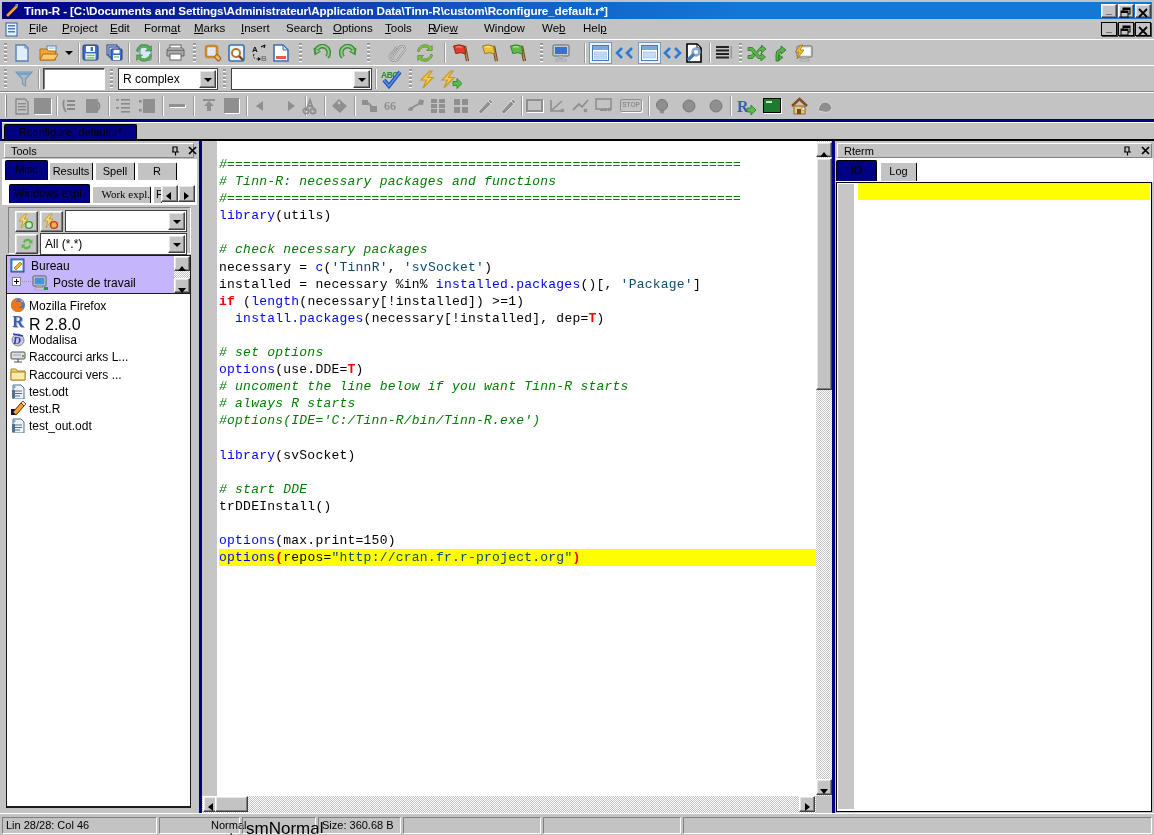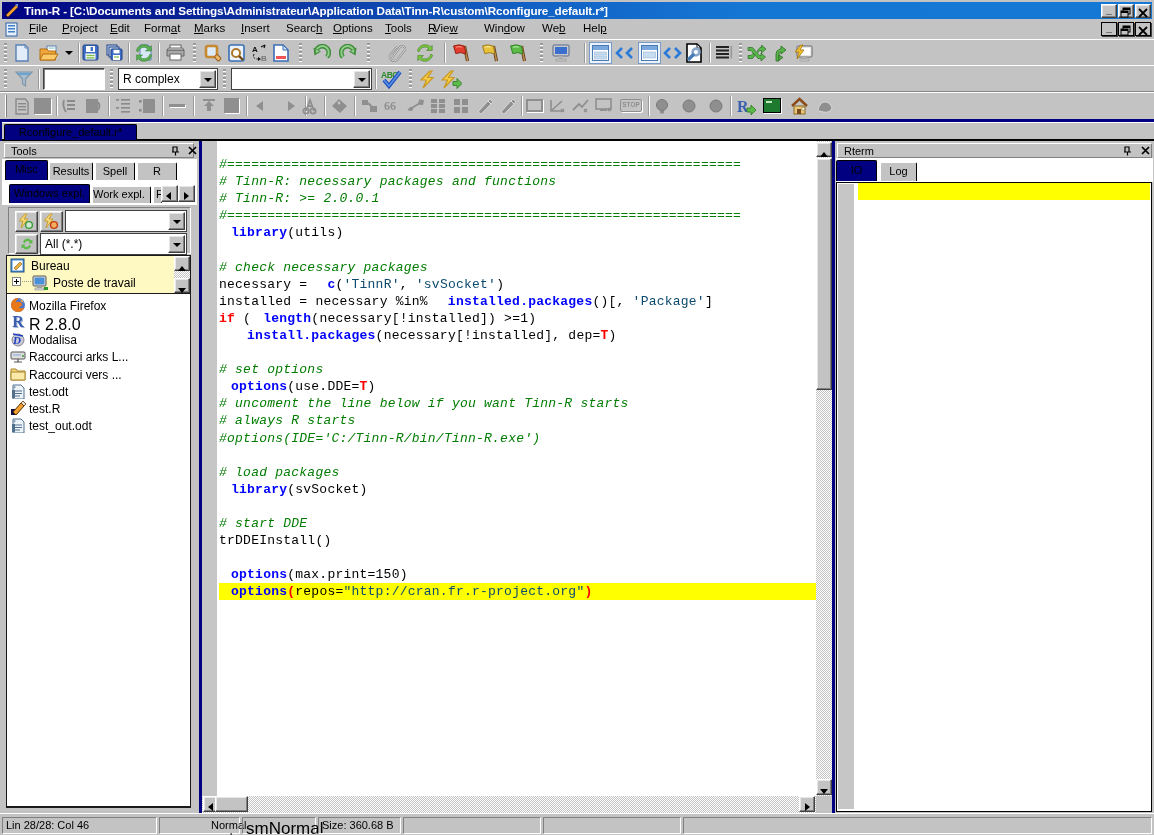--- a/index.html
+++ b/index.html
@@ -9,21 +9,21 @@
   .bevel-in { border-top:1px solid #808080; border-left:1px solid #808080; border-right:1px solid #fff; border-bottom:1px solid #fff; }
   .btn3d { background:#c3c3c3; border-top:1px solid #fff; border-left:1px solid #fff; border-right:1px solid #404040; border-bottom:1px solid #404040; box-shadow:inset -1px -1px 0 #808080, inset 1px 1px 0 #e6e6e6; }
   .sep-v { width:2px; border-left:1px solid #9a9a9a; border-right:1px solid #fff; height:20px; }
   .dither { background-color:#fff; background-image:linear-gradient(45deg,#c3c3c3 25%,transparent 25%,transparent 75%,#c3c3c3 75%),linear-gradient(45deg,#c3c3c3 25%,transparent 25%,transparent 75%,#c3c3c3 75%); background-size:2px 2px; background-position:0 0,1px 1px; }
   .grip { width:3px; background-image:repeating-linear-gradient(to bottom,#9a9a9a 0 2px,#fff 2px 3px, #c3c3c3 3px 4px); }
   .u { text-decoration:underline; text-underline-offset:1px; }
   .tab-gray { background:#c3c3c3; border-top:1px solid #fff; border-left:1px solid #fff; border-right:1px solid #404040; border-bottom:none; border-radius:2px 2px 0 0; }
   .tab-navy { background:#000080; border:1px solid #000; border-bottom:none; border-radius:2px 2px 0 0; }
   .mono { font-family:"Liberation Mono", monospace; }
   .cl { height:17.1px; line-height:17.1px; white-space:pre; }
-  .kw { color:#0000ff; font-weight:bold;margin-left:12px; }
+  .kw { color:#0000ff; font-weight:normal; }
   .cm { color:#007d00; font-style:italic; }
   .st { color:#0c4a6e; }
   .rd { color:#ff0000; font-weight:bold; }
 </style>
 </head>
 <body>
 
 <div class="abs" style="left:0;top:0;width:1154px;height:19px;background:#c3c3c3;"></div>
 <div class="abs" style="left:2px;top:2px;width:1150px;height:17px;background:linear-gradient(90deg,#010181 0%,#0a2f9e 22%,#1260c4 45%,#1577d4 65%,#1578d5 100%);"></div>
 <div class="abs" style="left:4px;top:3px;width:15px;height:15px;">
@@ -500,21 +500,21 @@
   <div class="abs tab-gray" style="left:95px;top:21px;width:40px;height:18px;border-right:1px solid #000;">
       <div style="text-align:center;font-size:11px;padding-top:2px;">Spell</div>
     </div>
   <div class="abs tab-gray" style="left:137px;top:21px;width:40px;height:18px;border-right:1px solid #000;">
       <div style="text-align:center;font-size:11px;padding-top:2px;">R</div>
     </div>
 
   <div class="abs tab-navy" style="left:9px;top:43px;width:81px;height:19px;"></div>
   <div class="abs" style="left:9px;top:46px;width:81px;text-align:center;font-size:11px;color:#000;">Windows expl.</div>
   <div class="abs tab-gray" style="left:92px;top:45px;width:59px;height:17px;border-right:1px solid #000;">
-      <div style="text-align:left;font-size:11px;padding-top:1px;">Work expl.</div>
+      <div style="text-align:right;font-size:11px;padding-top:1px;font-family:Liberation Serif, serif;">Work expl.</div>
     </div>
   <div class="abs tab-gray" style="left:153px;top:45px;width:9px;height:17px;">
       <div style="font-size:11px;padding-top:1px;padding-left:2px;">F</div>
     </div>
   <div class="abs btn3d" style="left:161px;top:44px;width:17px;height:17px;"><svg width="8" height="8" viewBox="0 0 8 8" style="margin:3px 0 0 3px;">
         <path d="M6 0 v8 l-5-4 z" fill="#000"></path>
       </svg></div>
   <div class="abs btn3d" style="left:178px;top:44px;width:17px;height:17px;"><svg width="8" height="8" viewBox="0 0 8 8" style="margin:3px 0 0 4px;">
         <path d="M1 0 v8 l5-4 z" fill="#000"></path>
       </svg></div>
@@ -538,21 +538,21 @@
           <path d="M11 9 a4.5 4.5 0 0 1-8 1.5 l-1.5 1 v-4 h4 l-1.2 1.2 a2.8 2.8 0 0 0 5-1 z" fill="#5dbb4a"></path>
         </svg></div>
     <div style="position:absolute;left:31px;top:25px;width:147px;height:22px;background:#fff;border:1px solid #404040;">
       <div style="position:absolute;left:4px;top:3px;font-size:12px;">All (*.*)</div>
       <div class="btn3d" style="position:absolute;right:1px;top:1px;width:17px;height:18px;">
           <div style="position:absolute;left:4px;top:7px;width:0;height:0;border-left:4px solid transparent;border-right:4px solid transparent;border-top:4px solid #000;"></div>
         </div>
     </div>
   </div>
 
-  <div class="abs" style="left:6px;top:114px;width:185px;height:39px;background:#fef9c3;border:1px solid #1a1a1a;">
+  <div class="abs" style="left:6px;top:114px;width:185px;height:39px;background:#c4b5fd;border:1px solid #1a1a1a;">
     <div style="position:absolute;left:3px;top:2px;width:16px;height:15px;"><svg width="16" height="15" viewBox="0 0 16 15">
           <rect x="1" y="1" width="13" height="13" fill="#4a90d8" stroke="#28527e"></rect>
           <rect x="2.5" y="2.5" width="10" height="10" fill="#fff"></rect>
           <path d="M4 10 L10 4 l2 2 -6 6 z" fill="#f0b040" stroke="#7a5a10" stroke-width="0.6"></path>
         </svg></div>
     <div style="position:absolute;left:24px;top:3px;font-size:12px;">Bureau</div>
     <div style="position:absolute;left:5px;top:21px;width:9px;height:9px;border:1px solid #848484;background:#fff;">
         <div style="position:absolute;left:1px;top:3px;width:5px;height:1px;background:#000;"></div>
         <div style="position:absolute;left:3px;top:1px;width:1px;height:5px;background:#000;"></div>
       </div>
@@ -633,37 +633,35 @@
 <div class="abs" style="left:199px;top:141px;width:3px;height:672px;background:#000080;"></div>
 <div class="abs" style="left:0;top:119px;width:2px;height:22px;background:#000080;"></div>
 
 <div id="editor" class="abs" style="left:202px;top:141px;width:630px;height:672px;background:#fff;">
 
   <div class="abs" style="left:0;top:0;width:16px;height:655px;background:#c6c6c6;border-right:1px solid #fff;"></div>
 
   <div class="abs mono" style="left:17px;top:15px;width:597px;font-size:13px;color:#000;letter-spacing:0.23px;">
     <div class="cl"><span class="cm">#================================================================</span></div>
     <div class="cl"><span class="cm"># Tinn-R: necessary packages and functions</span></div>
-    <div class="cl"><span class="cm"># Tinn-R: &gt;= 2.0.0.1</span></div>
     <div class="cl"><span class="cm">#================================================================</span></div>
     <div class="cl"><span class="kw">library</span>(utils)</div>
     <div class="cl"></div>
     <div class="cl"><span class="cm"># check necessary packages</span></div>
     <div class="cl">necessary = <span class="kw">c</span>(<span class="st">'TinnR'</span>, <span class="st">'svSocket'</span>)</div>
     <div class="cl">installed = necessary %in% <span class="kw">installed.packages</span>()[, <span class="st">'Package'</span>]</div>
     <div class="cl"><span class="rd">if</span> (<span class="kw">length</span>(necessary[!installed]) &gt;=1)</div>
     <div class="cl">  <span class="kw">install.packages</span>(necessary[!installed], dep=<span class="rd">T</span>)</div>
     <div class="cl"></div>
     <div class="cl"><span class="cm"># set options</span></div>
     <div class="cl"><span class="kw">options</span>(use.DDE=<span class="rd">T</span>)</div>
     <div class="cl"><span class="cm"># uncoment the line below if you want Tinn-R starts</span></div>
     <div class="cl"><span class="cm"># always R starts</span></div>
     <div class="cl"><span class="cm">#options(IDE='C:/Tinn-R/bin/Tinn-R.exe')</span></div>
     <div class="cl"></div>
-    <div class="cl"><span class="cm"># load packages</span></div>
     <div class="cl"><span class="kw">library</span>(svSocket)</div>
     <div class="cl"></div>
     <div class="cl"><span class="cm"># start DDE</span></div>
     <div class="cl">trDDEInstall()</div>
     <div class="cl"></div>
     <div class="cl"><span class="kw">options</span>(max.print=150)</div>
     <div class="cl" style="background:#ffff00;"><span class="kw">options</span><span class="rd">(</span>repos=<span class="st">"http://cran.fr.r-project.org"</span><span class="rd">)</span></div>
   </div>
 
   <div class="abs dither" style="left:614px;top:0;width:16px;height:655px;">

